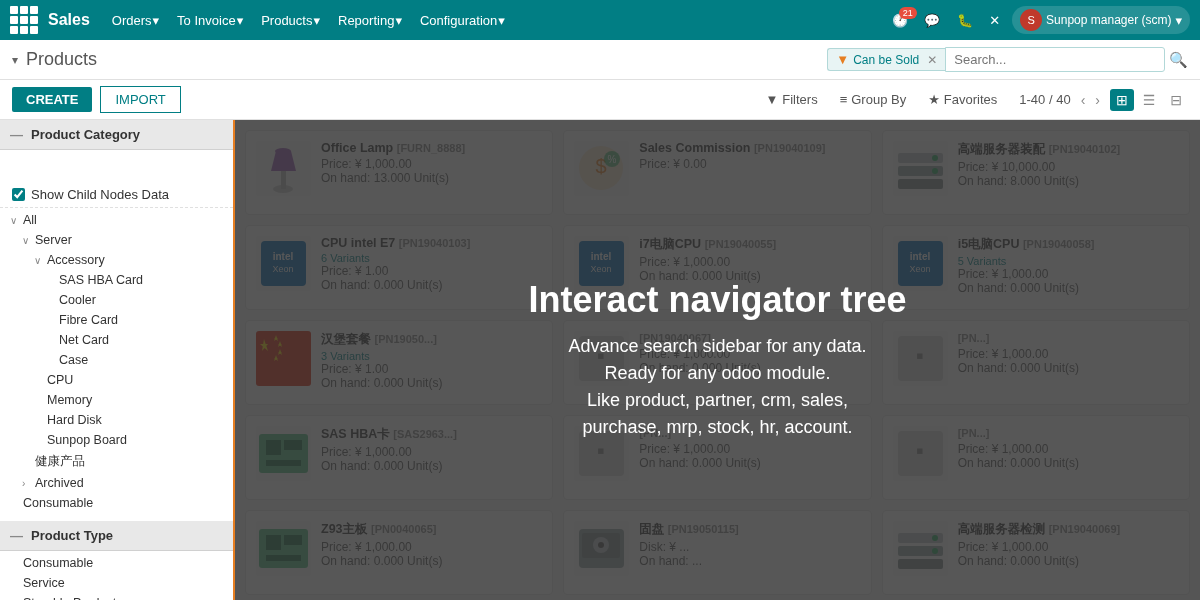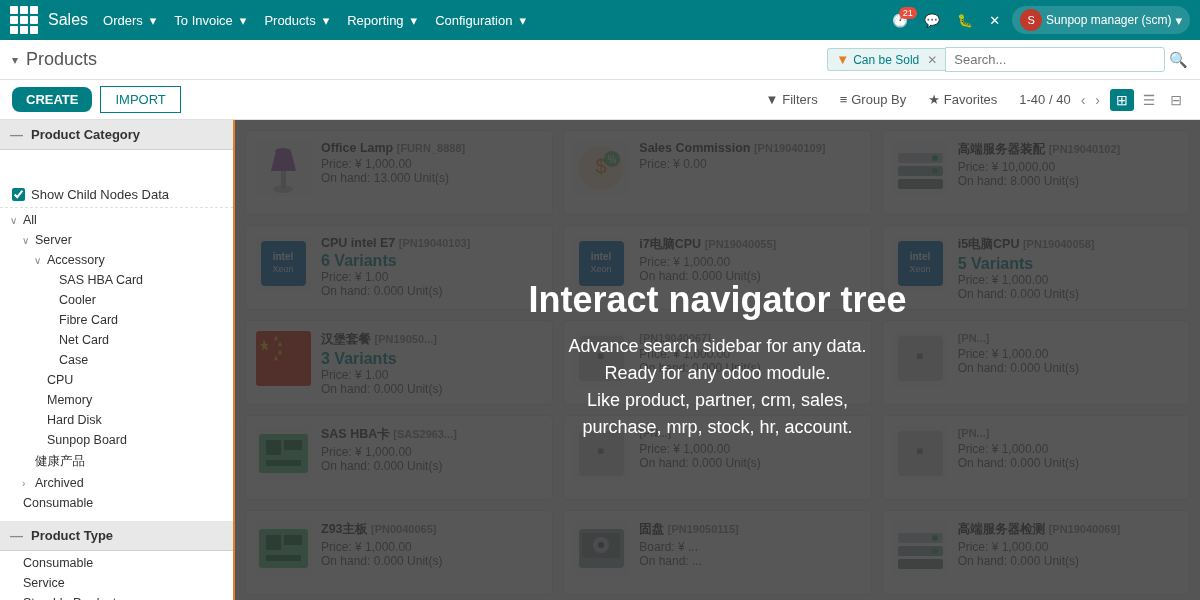--- a/index.html
+++ b/index.html
@@ -21,37 +21,37 @@
       grid-template-rows: repeat(3,8px);
       gap: 2px;
       margin-right: 4px;
     }
     .topnav-logo span {
       background: white;
       border-radius: 1px;
     }
     .topnav-appname {
       font-size: 16px;
-      font-weight: normal;
-      color: white;
-      margin-right: 1px;
+      font-weight: bold;
+      color: white;
+      margin-right: 8px;
     }
     .topnav-menu {
       display: flex;
       gap: 2px;
     }
     .topnav-menu-item {
       color: white;
       padding: 4px 8px;
       border-radius: 3px;
       cursor: pointer;
       font-size: 13px;
       display: flex;
       align-items: center;
-      gap: 7px;
+      gap: 1px;
     }
     .topnav-right {
       margin-left: auto;
       display: flex;
       align-items: center;
       gap: 8px;
       color: white;
       font-size: 13px;
     }
     .topnav-icon-btn {
@@ -155,21 +155,21 @@
       height: 40px;
       display: flex;
       align-items: center;
       padding: 0 12px;
       gap: 8px;
     }
     .btn-create {
       background: #017e84;
       color: white;
       border: none;
-      border-radius: 8px;
+      border-radius: 2px;
       padding: 5px 14px;
       font-size: 13px;
       font-weight: bold;
       cursor: pointer;
     }
     .btn-import {
       background: white;
       color: #017e84;
       border: 1px solid #017e84;
       border-radius: 0;
@@ -283,21 +283,21 @@
       border-radius: 3px;
       overflow: hidden;
       display: flex;
       align-items: center;
       justify-content: center;
       background: #f8f8f8;
     }
     .product-info { flex: 1; }
     .product-name { font-weight: bold; font-size: 12.5px; color: #333; margin-bottom: 2px; }
     .product-sku { color: #888; font-size: 11px; }
-    .product-variants { color: #017e84; font-size: 16px; font-weight: 700; }
+    .product-variants { color: #017e84; font-size: 11px; font-weight: 400; }
     .product-price { color: #555; font-size: 12px; }
     .product-onhand { color: #555; font-size: 12px; }
 
     
     .overlay {
       position: absolute;
       top: 120px;
       left: 235px;
       right: 0;
       bottom: 0;
@@ -732,21 +732,21 @@
       <svg viewBox="0 0 55 55" width="55" height="55">
             <rect x="5" y="8" width="45" height="39" rx="4" fill="#95a5a6"></rect>
             <rect x="8" y="12" width="38" height="25" rx="2" fill="#7f8c8d"></rect>
             <circle cx="27" cy="24" r="8" fill="#bdc3c7"></circle>
             <circle cx="27" cy="24" r="3" fill="#555"></circle>
           </svg>
     </div>
     <div class="product-info">
       <div class="product-name">固盘 <span class="product-sku">[PN19050115]</span></div>
 
-      <div class="product-price">Board: ¥ ...</div>
+      <div class="product-price">Disk: ¥ ...</div>
       <div class="product-onhand">On hand: ...</div>
     </div>
   </div>
       <div class="product-card">
     <div class="product-thumb">
       <svg viewBox="0 0 55 55" width="55" height="55">
             <rect x="5" y="12" width="45" height="10" rx="2" fill="#bdc3c7"></rect>
             <rect x="5" y="25" width="45" height="10" rx="2" fill="#95a5a6"></rect>
             <rect x="5" y="38" width="45" height="10" rx="2" fill="#7f8c8d"></rect>
             <circle cx="42" cy="17" r="3" fill="#27ae60"></circle>

